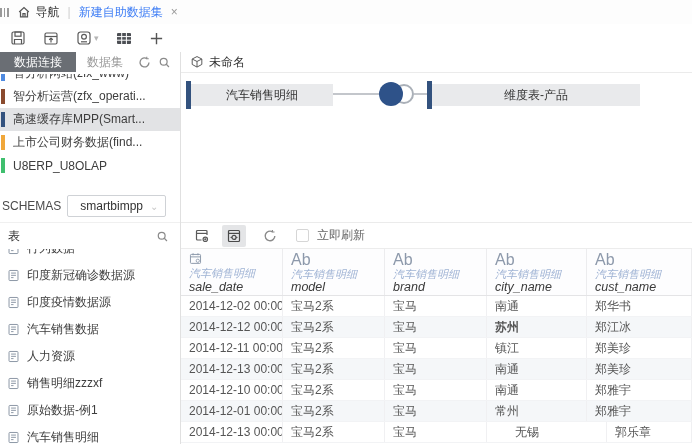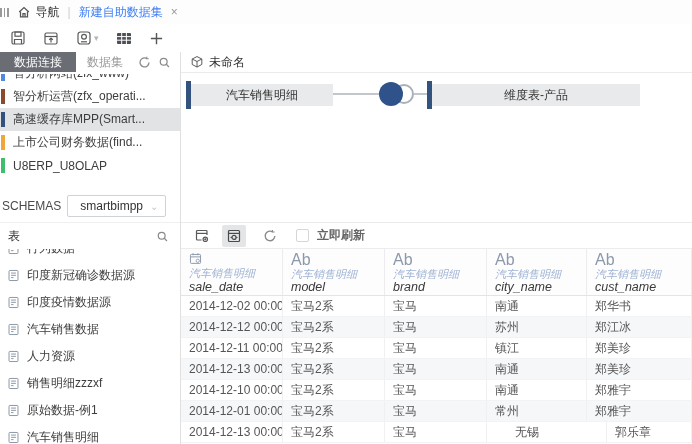--- a/index.html
+++ b/index.html
@@ -60,21 +60,21 @@
   .flow { position:relative; height:149px; background:#fff; }
   .node-bar { position:absolute; top:8px; width:5px; height:28px; background:var(--nodebar,#33527e); }
   .node-box { position:absolute; top:11px; height:22px; background:#e9eaec; display:flex;
     align-items:center; justify-content:center; color:#333; cursor:pointer; }
   .flow-line { position:absolute; top:20px; height:2px; background:#c3c6cb; }
   .join-circle-dark { position:absolute; top:9px; left:198px; width:24px; height:24px; border-radius:50%;
     background:var(--joinfill,#2e5289); z-index:2; cursor:pointer; }
   .join-circle-light { position:absolute; top:11px; left:213px; width:20px; height:20px; border-radius:50%;
     background:#fff; border:2px solid #aab0b8; z-index:1; }
 
-  .preview-toolbar { height:26px; border-top:1px solid #ebebeb; display:flex; align-items:center; padding-left:9px;font-weight:bold; }
+  .preview-toolbar { height:26px; border-top:1px solid #ebebeb; display:flex; align-items:center; padding-left:9px; }
   .pt-btn { width:24px; height:22px; display:flex; align-items:center; justify-content:center; cursor:pointer; margin-right:8px; }
   .pt-btn.pressed { background:#e4e5e7; border-radius:2px; }
   .pt-check { width:13px; height:13px; border:1px solid #d6d6d6; border-radius:2px; background:#fff; margin:0 8px 0 6px; cursor:pointer; }
   .pt-label { color:#666; }
 
   .preview-table { height:196px; overflow:hidden; }
   .ph-row { display:flex; height:48px; border-top:1px solid #ececec; border-bottom:1px solid #e4e4e6; background:#fdfdfe; }
   .ph-cell { padding:3px 4px 0 8px; border-right:1px solid #ececee; display:flex; flex-direction:column; }
   .ph-type { height:15px; color:#8d99ab; font-size:16px; display:flex; align-items:center; }
   .ph-source { font-size:11px; font-style:italic; color:#9fb3d4; white-space:nowrap; overflow:hidden; line-height:14px; }
@@ -369,21 +369,21 @@
           <div class="pr-cell" style="width: 102px; flex: 0 0 auto;">2014-12-02 00:00:...</div>
           <div class="pr-cell" style="width: 102px; flex: 0 0 auto;">宝马2系</div>
           <div class="pr-cell" style="width: 102px; flex: 0 0 auto;">宝马</div>
           <div class="pr-cell" style="width: 100px; flex: 0 0 auto;">南通</div>
           <div class="pr-cell" style="width: 105px; flex: 1 1 0%; text-align: right;">郑华书</div>
         </div>
         <div class="pr-row alt">
           <div class="pr-cell" style="width: 102px; flex: 0 0 auto;">2014-12-12 00:00:...</div>
           <div class="pr-cell" style="width: 102px; flex: 0 0 auto;">宝马2系</div>
           <div class="pr-cell" style="width: 102px; flex: 0 0 auto;">宝马</div>
-          <div class="pr-cell" style="width: 100px; flex: 0 0 auto;">苏州</div>
+          <div class="pr-cell" style="width: 100px; flex: 0 0 auto; font-weight: bold;">苏州</div>
           <div class="pr-cell" style="width: 105px; flex: 1 1 0%;">郑江冰</div>
         </div>
         <div class="pr-row">
           <div class="pr-cell" style="width: 102px; flex: 0 0 auto;">2014-12-11 00:00:...</div>
           <div class="pr-cell" style="width: 102px; flex: 0 0 auto;">宝马2系</div>
           <div class="pr-cell" style="width: 102px; flex: 0 0 auto;">宝马</div>
           <div class="pr-cell" style="width: 100px; flex: 0 0 auto;">镇江</div>
           <div class="pr-cell" style="width: 105px; flex: 1 1 0%;">郑美珍</div>
         </div>
         <div class="pr-row alt">

